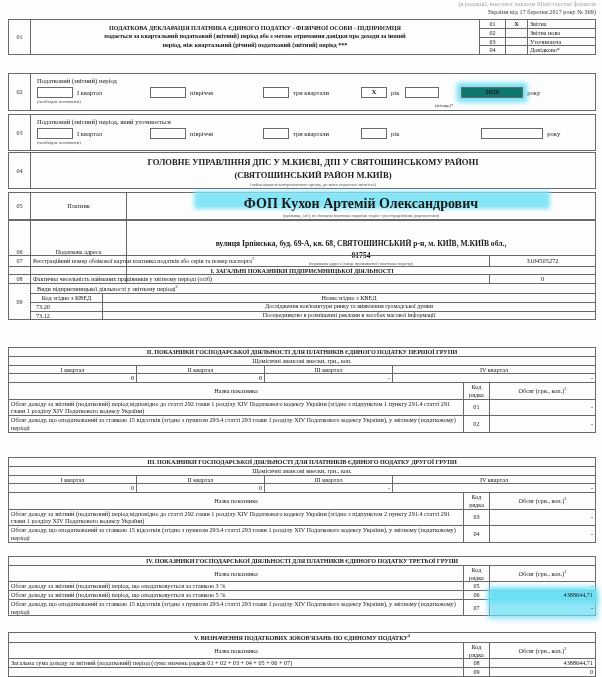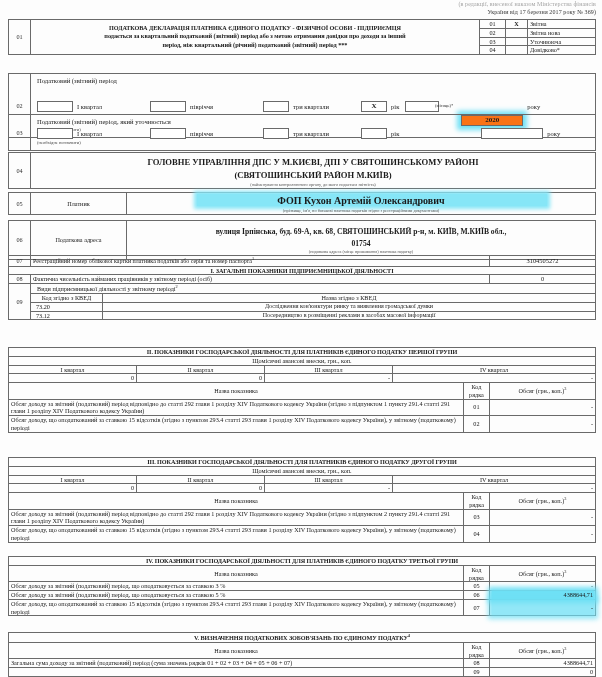--- a/index.html
+++ b/index.html
@@ -117,23 +117,22 @@
     font-size: 6.5px;
     margin: 0 6px 0 4px;
     white-space: nowrap;
   }
   .note {
     font-size: 4.6px;
     color: #444;
     margin-top: 1px;
   }
   .hl {
-    background: #f97316;
+    background: #0f766e;
     box-shadow: 0 0 5px 4px #6fe0f5;
-    margin-top: 28px;
   }
   .yearwrap {
     position: relative;
     display: inline-flex;
     align-items: center;
   }
   .monnote {
     position: absolute;
     font-size: 4.6px;
     color: #333;
@@ -154,21 +153,21 @@
     padding-bottom: 1px;
   }
 
   .lblcell {
     text-align: center;
     font-size: 6.4px;
   }
   .valname {
     text-align: center;
     font-weight: bold;
-    font-size: 10px;
+    font-size: 14px;
     padding-top: 2px;
   }
   .valaddr {
     text-align: center;
     font-weight: bold;
     font-size: 7.6px;
     line-height: 1.45;
     padding-top: 1px;
   }
 
@@ -396,21 +395,21 @@
     <table class="frm">
       <colgroup>
           <col style="width:22px">
           <col style="width:96px">
           <col>
         </colgroup>
       <tbody>
           <tr>
         <td class="rownum">06</td>
         <td class="lblcell">Податкова адреса</td>
-        <td style="padding:4px">
+        <td style="padding:16px">
           <div class="valaddr">вулиця Ірпінська, буд. 69-А, кв. 68, СВЯТОШИНСЬКИЙ р-н, м. КИЇВ, М.КИЇВ обл.,</div>
           <div class="valaddr">01754</div>
           <div class="undercap">(податкова адреса (місце проживання) платника податку)</div>
         </td>
       </tr>
     </tbody>
       </table>
   </div>
 
   <div class="blk" style="top:255px;">

